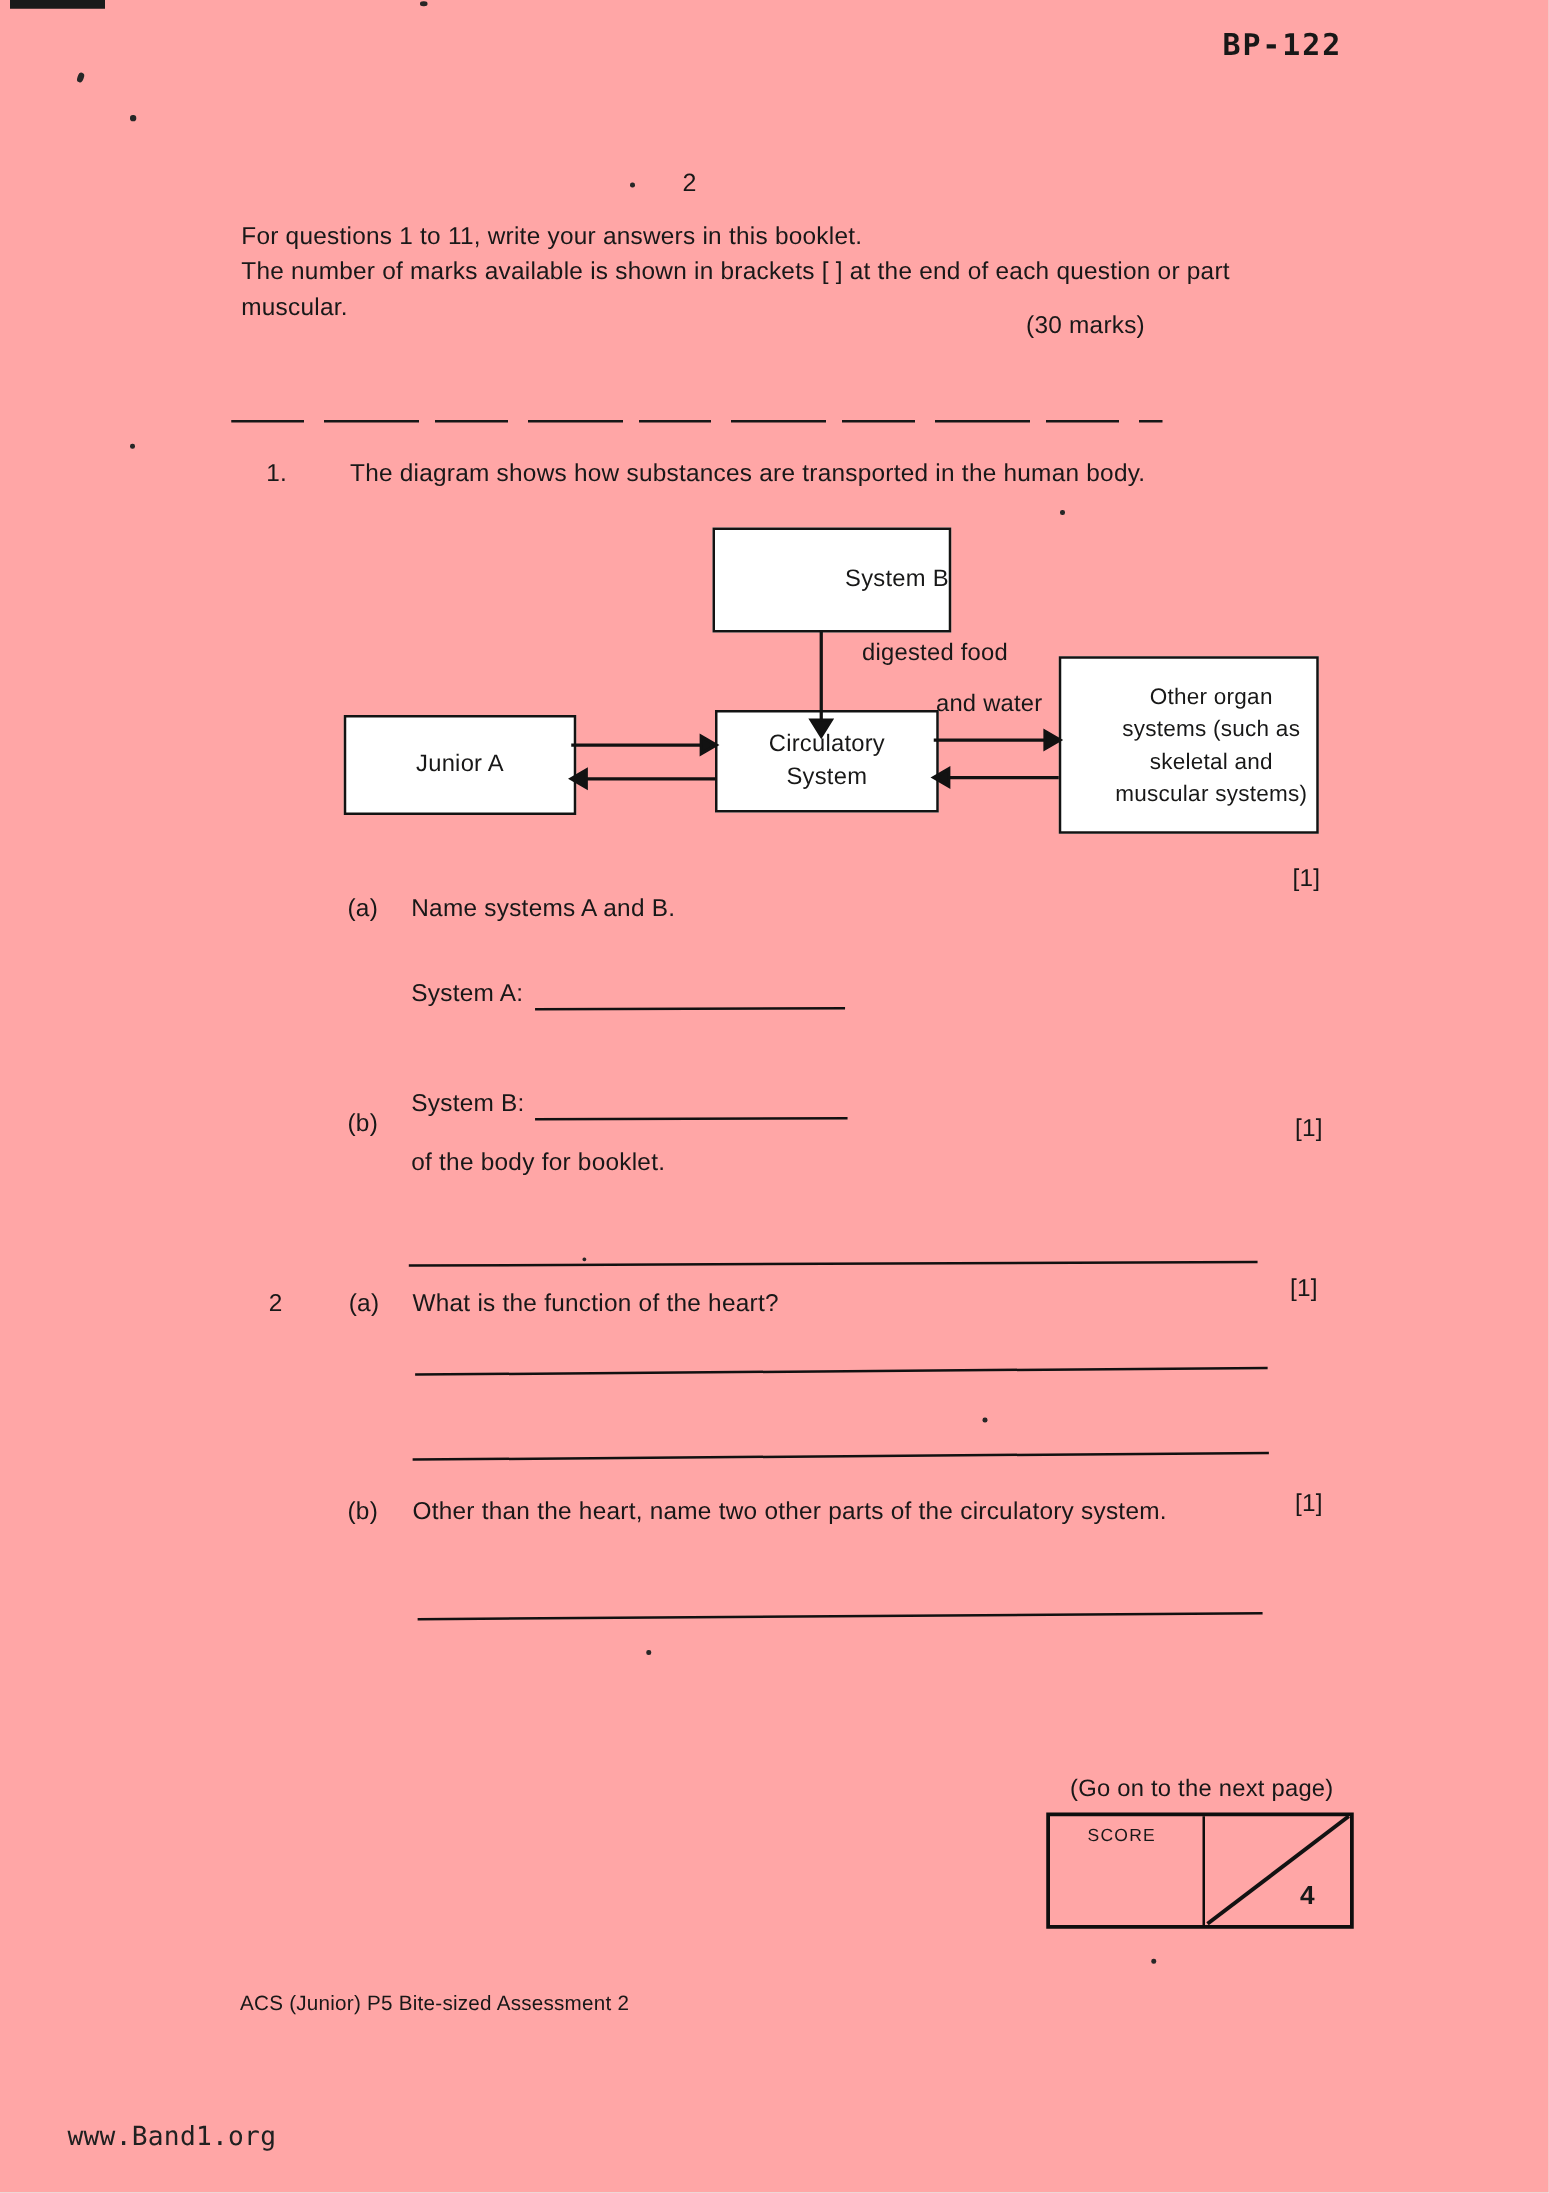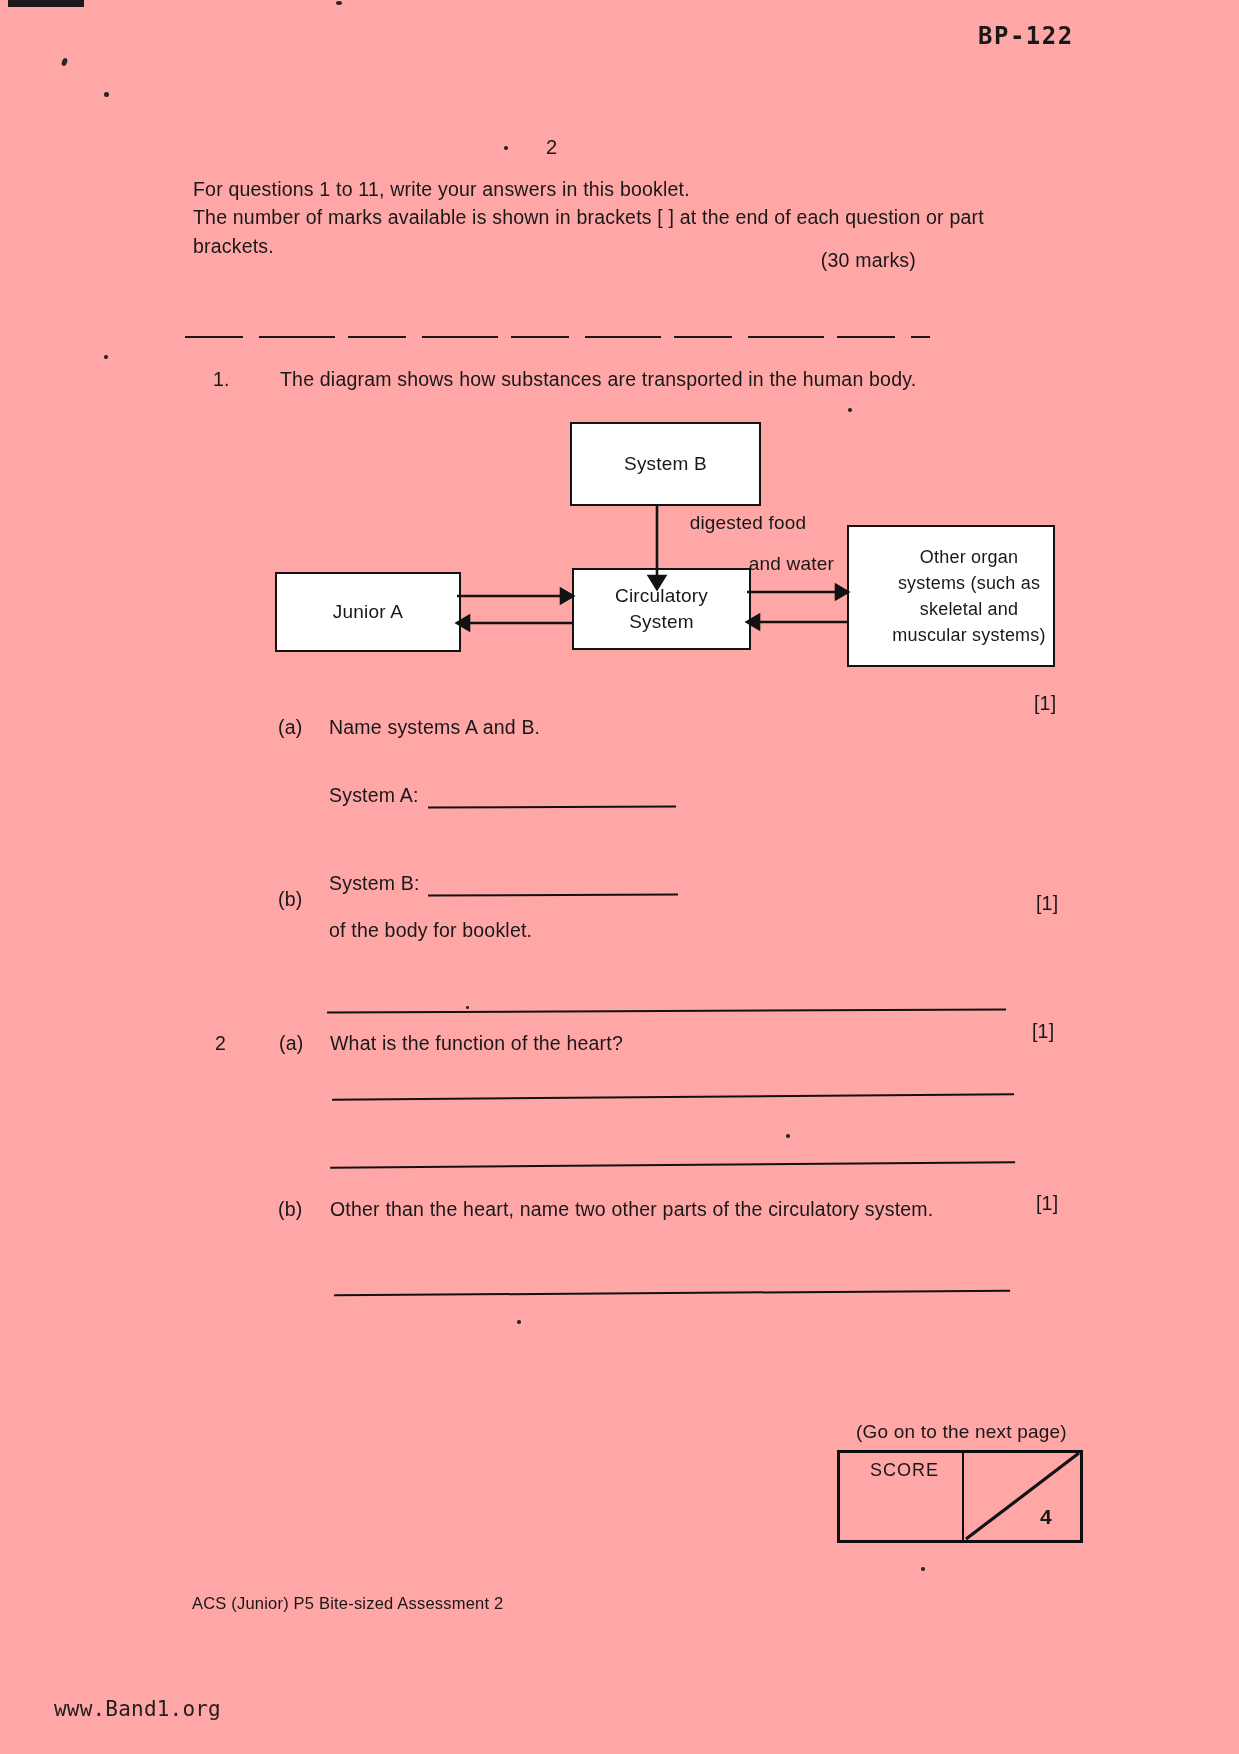--- a/index.html
+++ b/index.html
@@ -37,29 +37,29 @@
   <div class="speck" style="left:466px;top:1006px;width:3px;height:3px;"></div>
   <div class="speck" style="left:786px;top:1134px;width:4px;height:4px;"></div>
   <div class="speck" style="left:517px;top:1320px;width:4px;height:4px;"></div>
   <div class="speck" style="left:921px;top:1567px;width:4px;height:4px;"></div>
 
   <div class="t mono" style="left:978px;top:22px;font-size:24px;font-weight:600;letter-spacing:1.5px;">BP-122</div>
   <div class="t" style="left:546px;top:136px;font-size:20px;">2</div>
 
   <div class="t" style="left:193px;top:178px;">For questions 1 to 11, write your answers in this booklet.</div>
   <div class="t" style="left:193px;top:206px;">The number of marks available is shown in brackets [  ] at the end of each question or part</div>
-  <div class="t" style="left:193px;top:235px;">brackets.</div>
+  <div class="t" style="left:193px;top:235px;">muscular.</div>
   <div class="t" style="left:700px;top:249px;width:216px;text-align:right;">(30 marks)</div>
 
   <div class="divider" style="left:185px;top:336px;width:745px;"></div>
 
   <div class="t" style="left:213px;top:368px;">1.</div>
   <div class="t" style="left:280px;top:368px;">The diagram shows how substances are transported in the human body.</div>
 
-  <div class="dbox" style="left:570px;top:422px;width:187px;height:80px;">
+  <div class="dbox" style="left:570px;top:422px;width:187px;height:80px;justify-content:flex-end;">
     <span class="lbl">System B</span>
   </div>
   <div class="t" style="left:662px;top:512px;width:172px;text-align:center;font-size:19px;">digested food</div>
   <div class="t" style="left:662px;top:538px;width:172px;text-align:right;font-size:19px;margin-top:15px;">and water</div>
   <div class="dbox" style="left:275px;top:572px;width:182px;height:76px;">
     <span class="lbl">Junior A</span>
   </div>
   <div class="dbox" style="left:572px;top:568px;width:175px;height:78px;">
     <span class="lbl">
       <span>Circulatory</span><br>
@@ -110,21 +110,21 @@
 
   <div class="t" style="left:278px;top:1198px;">(b)</div>
   <div class="t" style="left:330px;top:1198px;">Other than the heart, name two other parts of the circulatory system.</div>
   <div class="t" style="left:1036px;top:1192px;">[1]</div>
   <div class="blank" style="left:334px;top:1268px;width:676px;transform:rotate(-0.4deg);"></div>
 
   <div class="t" style="left:856px;top:1421px;font-size:19px;">(Go on to the next page)</div>
 
   <div class="score-box" style="left:837px;top:1450px;width:240px;height:87px;">
     <div class="score-divider" style="left:122px;"></div>
-    <div class="t" style="left:30px;top:7px;font-size:18px;letter-spacing:1px;text-align:right;">SCORE</div>
+    <div class="t" style="left:30px;top:7px;font-size:14px;letter-spacing:1px;text-align:right;">SCORE</div>
     <div class="t" style="left:200px;top:52px;font-size:21px;font-weight:600;">4</div>
   </div>
 
   <div class="t small" style="left:192px;top:1594px;font-weight:500;">ACS (Junior) P5 Bite-sized Assessment 2</div>
 
   <div class="t mono" style="left:54px;top:1697px;font-size:21px;color:#242424;">www.Band1.org</div>
 
 </div>
 
 </body></html>

